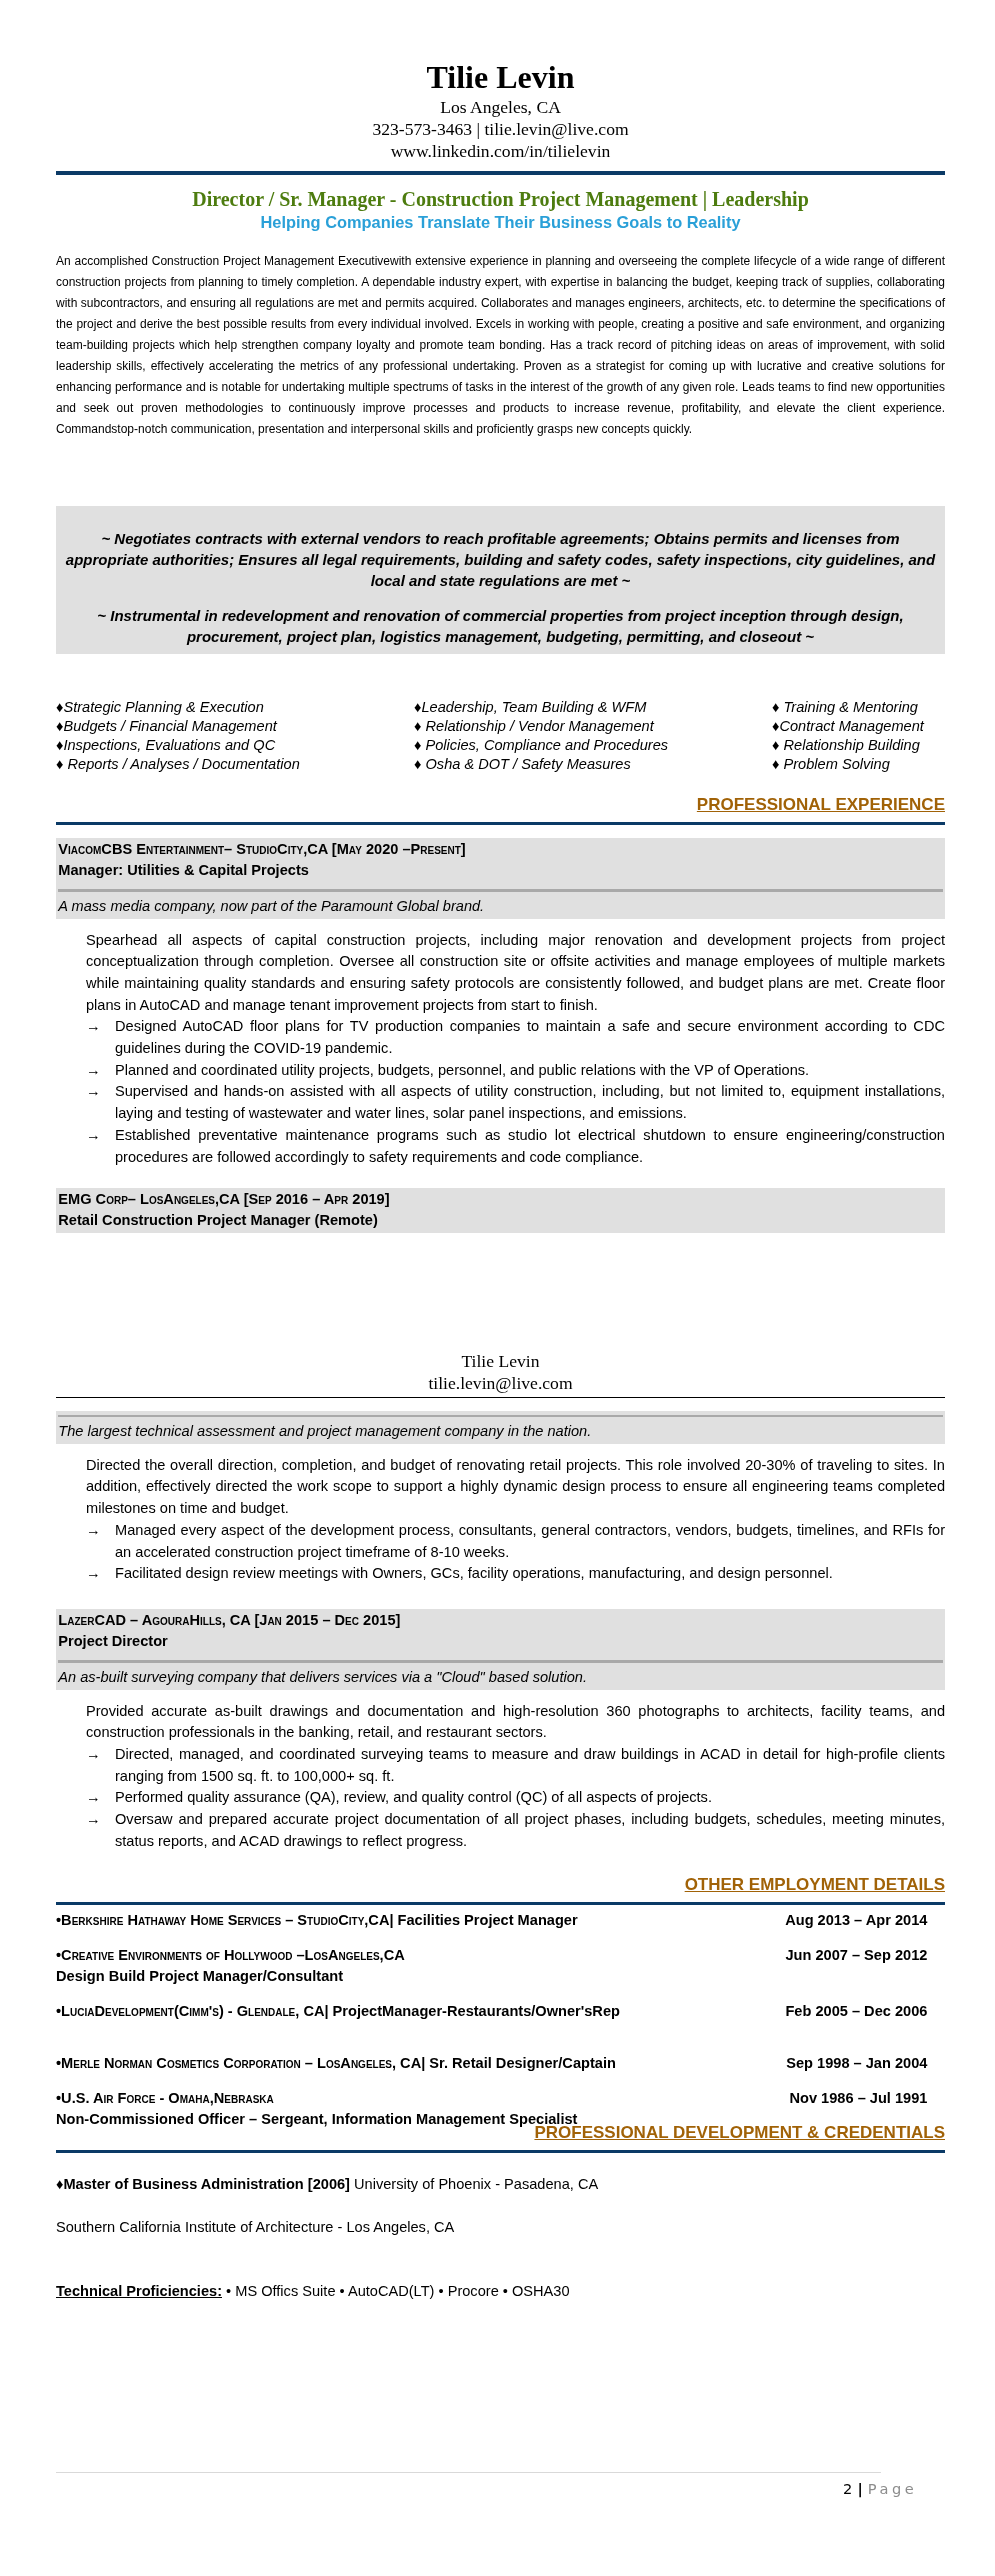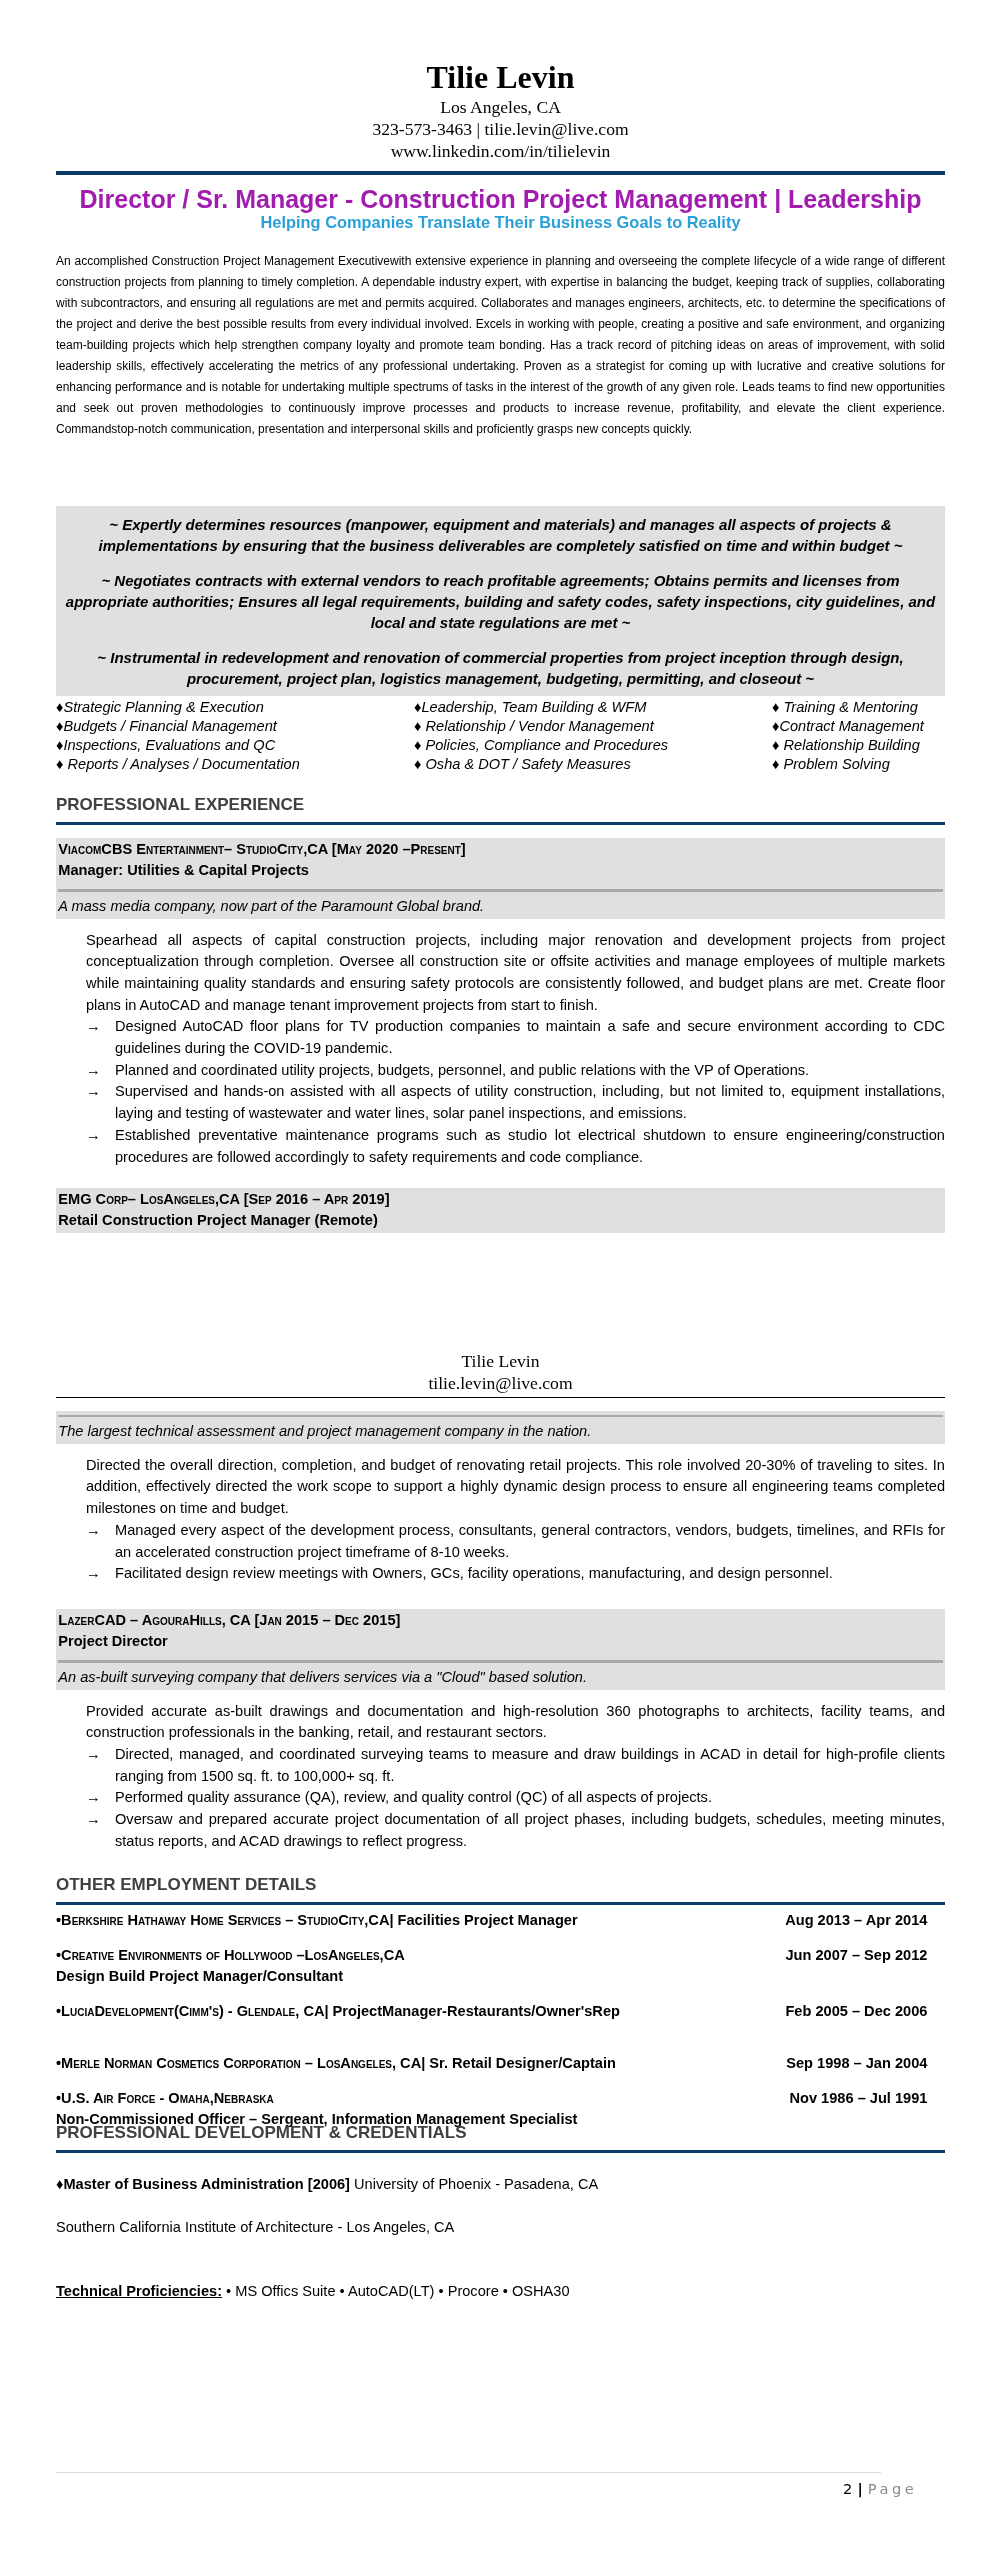--- a/index.html
+++ b/index.html
@@ -7,33 +7,33 @@
          font-family: "Liberation Sans", sans-serif; color: #000; }
   .page { position: absolute; left: 56px; width: 889px; }
   .serif { font-family: "Liberation Serif", serif; }
   .center { text-align: center; }
 
   
   #hdr { top: 59px; }
   .name { font-size: 32px; font-weight: bold; line-height: 36px; }
   .hdr-line { font-size: 17.6px; font-weight: normal; line-height: 22px; }
   .navy-rule { height: 3.5px; background: #0b3a66; }
-  .title1 { color: #a21caf; font-size: 25px; font-weight: bold; line-height: 26px; }
+  .title1 { color: #4d7c0f; font-size: 20px; font-weight: bold; line-height: 26px; font-family: Liberation Serif, serif; }
   .title2 { color: #2aa0d8; font-size: 16.4px; font-weight: bold; line-height: 21px; }
 
   .para { font-size: 12px; line-height: 21px; text-align: justify; }
 
   .grey-box { background: #e0e0e0; }
   .hl { font-size: 15px; font-weight: bold; font-style: italic; text-align: center; line-height: 21px; padding: 0 3.5px; }
   .hl-gap { height: 14px; }
 
   .skills { display: grid; grid-template-columns: 358px 358px 1fr; font-size: 14.6px; font-style: italic; line-height: 19px; }
   .skills span { display: block; }
 
-  .sec-title { color: #404040; font-size: 17px; font-weight: bold; text-align: left; line-height: 23.4px; }
+  .sec-title { color: #a16207; font-size: 17px; font-weight: bold; text-align: right; line-height: 23.4px; text-decoration: underline; }
   .sec-rule { height: 2.9px; background: #0b3a66; margin-top: 5.9px; }
 
   .job-hdr { background: #e0e0e0; padding: 1.2px 2.3px 2.3px 2.3px; }
   .job-co { font-size: 14.6px; font-weight: bold; line-height: 21px; font-variant: small-caps; }
   .job-role { font-size: 14.6px; font-weight: bold; line-height: 21px; }
   .job-bar { height: 2.9px; background: #a9a9a9; margin: 8.2px 0 3.5px 0; }
   .job-desc { font-size: 14.6px; font-style: italic; line-height: 21px; }
 
   .job-body { padding-left: 30px; padding-right: 0; }
   .job-body p { margin: 0; font-size: 14.6px; line-height: 21.7px; text-align: justify; }
@@ -68,21 +68,20 @@
 <div class="page navy-rule" style="top:171px;"></div>
 
 <div class="page center" style="top:186px;">
   <div class="title1">Director / Sr. Manager - Construction Project Management | Leadership</div>
   <div class="title2">Helping Companies Translate Their Business Goals to Reality</div>
 </div>
 
 <div class="page para" style="top:251px;">An accomplished Construction Project Management Executivewith extensive experience in planning and overseeing the complete lifecycle of a wide range of different construction projects from planning to timely completion. A dependable industry expert, with expertise in balancing the budget, keeping track of supplies, collaborating with subcontractors, and ensuring all regulations are met and permits acquired. Collaborates and manages engineers, architects, etc. to determine the specifications of the project and derive the best possible results from every individual involved. Excels in working with people, creating a positive and safe environment, and organizing team-building projects which help strengthen company loyalty and promote team bonding. Has a track record of pitching ideas on areas of improvement, with solid leadership skills, effectively accelerating the metrics of any professional undertaking. Proven as a strategist for coming up with lucrative and creative solutions for enhancing performance and is notable for undertaking multiple spectrums of tasks in the interest of the growth of any given role. Leads teams to find new opportunities and seek out proven methodologies to continuously improve processes and products to increase revenue, profitability, and elevate the client experience. Commandstop-notch communication, presentation and interpersonal skills and proficiently grasps new concepts quickly.</div>
 
 <div class="page grey-box" style="top:506px; padding:8.2px 0 7px 0;">
-  <div class="hl">~ Expertly determines resources (manpower, equipment and materials) and manages all aspects of projects &amp; implementations by ensuring that the business deliverables are completely satisfied on time and within budget ~</div>
   <div class="hl-gap"></div>
   <div class="hl">~ Negotiates contracts with external vendors to reach profitable agreements; Obtains permits and licenses from appropriate authorities; Ensures all legal requirements, building and safety codes, safety inspections, city guidelines, and local and state regulations are met ~</div>
   <div class="hl-gap"></div>
   <div class="hl">~ Instrumental in redevelopment and renovation of commercial properties from project inception through design, procurement, project plan, logistics management, budgeting, permitting, and closeout ~</div>
 </div>
 
 <div class="page skills" style="top:698px;">
   <div>
     <span><span style="display:inline">♦</span><span style="display:inline">Strategic Planning &amp; Execution</span></span>
     <span><span style="display:inline">♦</span><span style="display:inline">Budgets / Financial Management</span></span>

